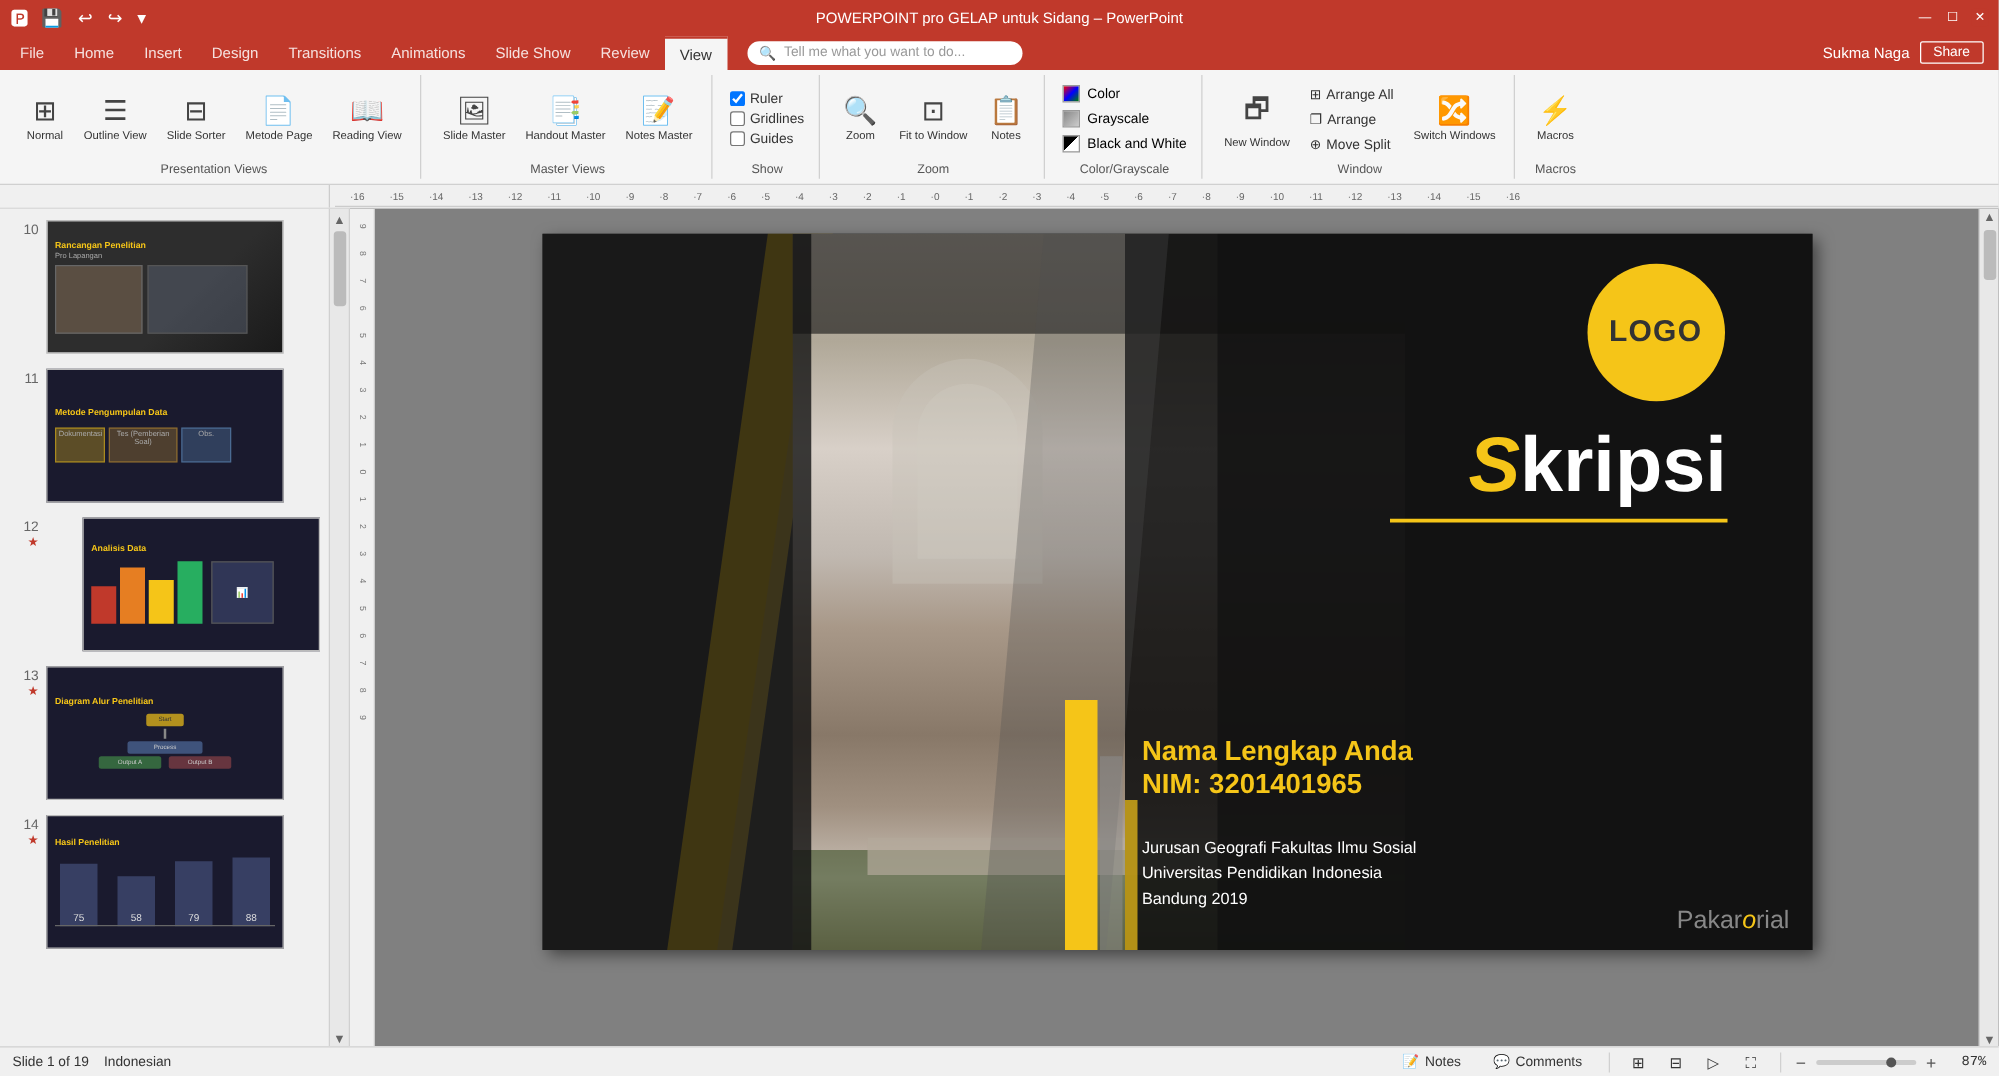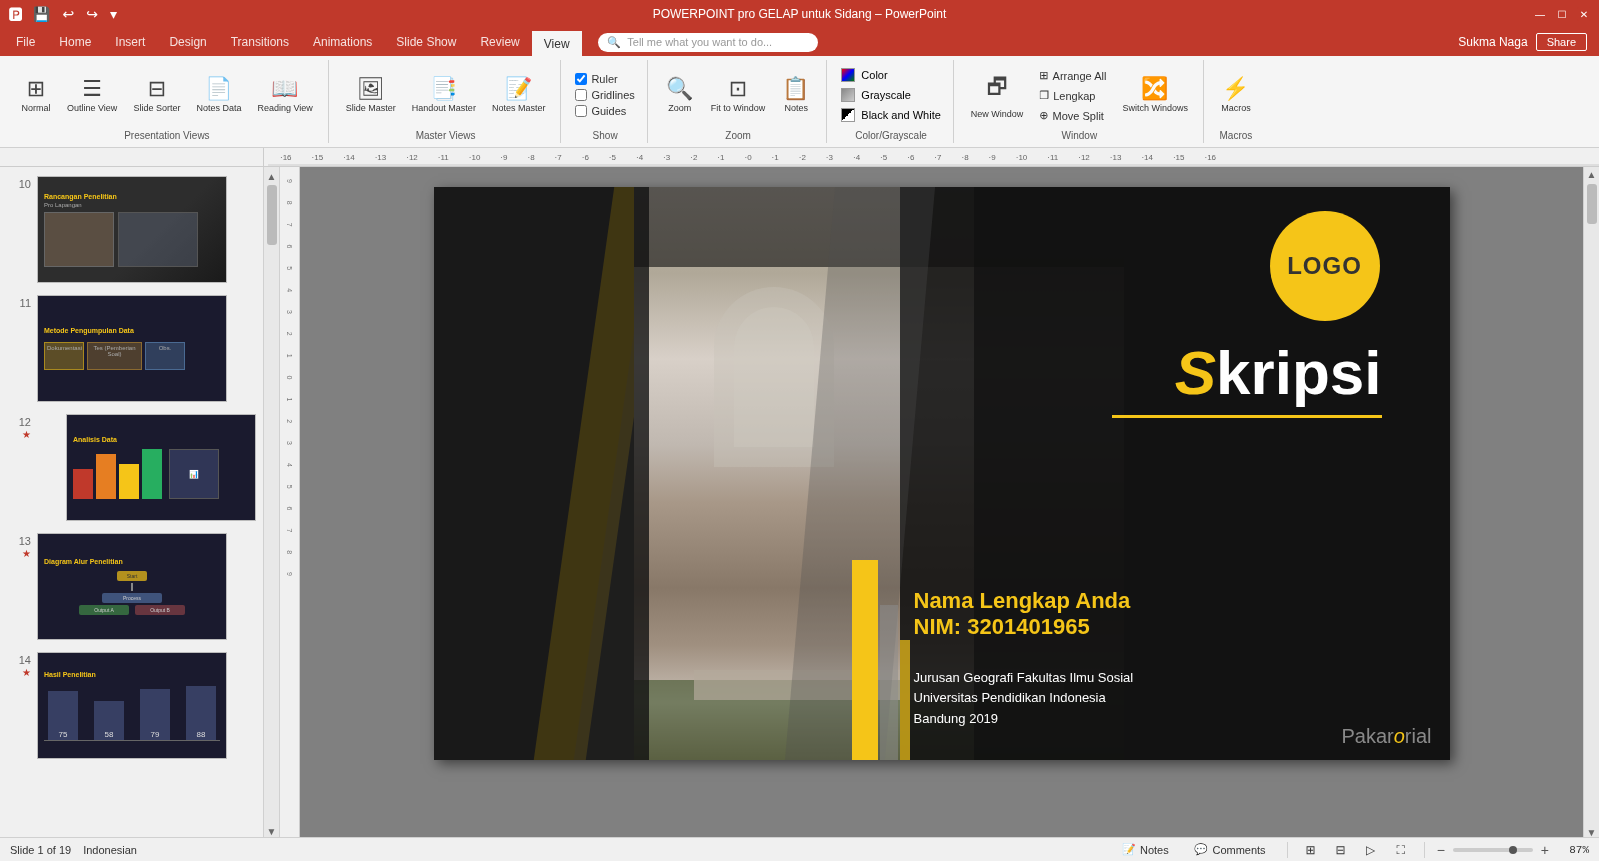--- a/index.html
+++ b/index.html
@@ -123,21 +123,21 @@
       <div class="ribbon-btn-large">
         <div class="icon">☰</div>
         <div class="label">Outline View</div>
       </div>
       <div class="ribbon-btn-large">
         <div class="icon">⊟</div>
         <div class="label">Slide Sorter</div>
       </div>
       <div class="ribbon-btn-large">
         <div class="icon">📄</div>
-        <div class="label">Notes Data</div>
+        <div class="label">Metode Page</div>
       </div>
       <div class="ribbon-btn-large">
         <div class="icon">📖</div>
         <div class="label">Reading View</div>
       </div>
     </div>
     <div class="ribbon-group-label">Presentation Views</div>
   </div>
 
   <div class="ribbon-group">
@@ -218,21 +218,21 @@
         <div class="icon">🗗</div>
         <div class="label">New Window</div>
       </div>
       <div style="display:flex; flex-direction:column; gap:1px; padding-top:4px;">
         <div class="ribbon-btn-small">
           <span>⊞</span>
           <span>Arrange All</span>
         </div>
         <div class="ribbon-btn-small">
           <span>❐</span>
-          <span>Lengkap</span>
+          <span>Arrange</span>
         </div>
         <div class="ribbon-btn-small">
           <span>⊕</span>
           <span>Move Split</span>
         </div>
       </div>
       <div class="ribbon-btn-large">
         <div class="icon">🔀</div>
         <div class="label">Switch Windows</div>
       </div>

